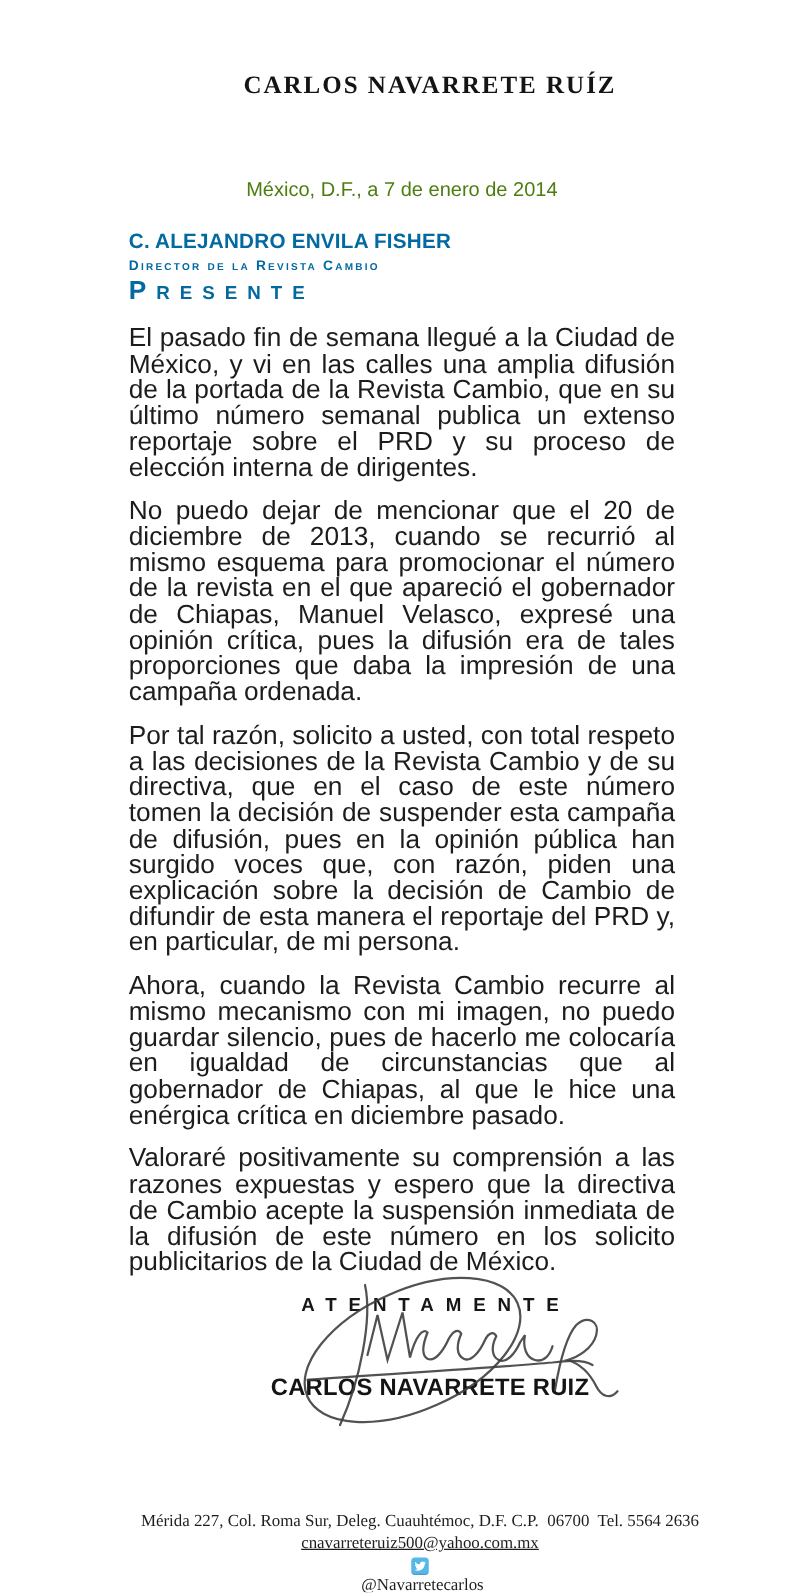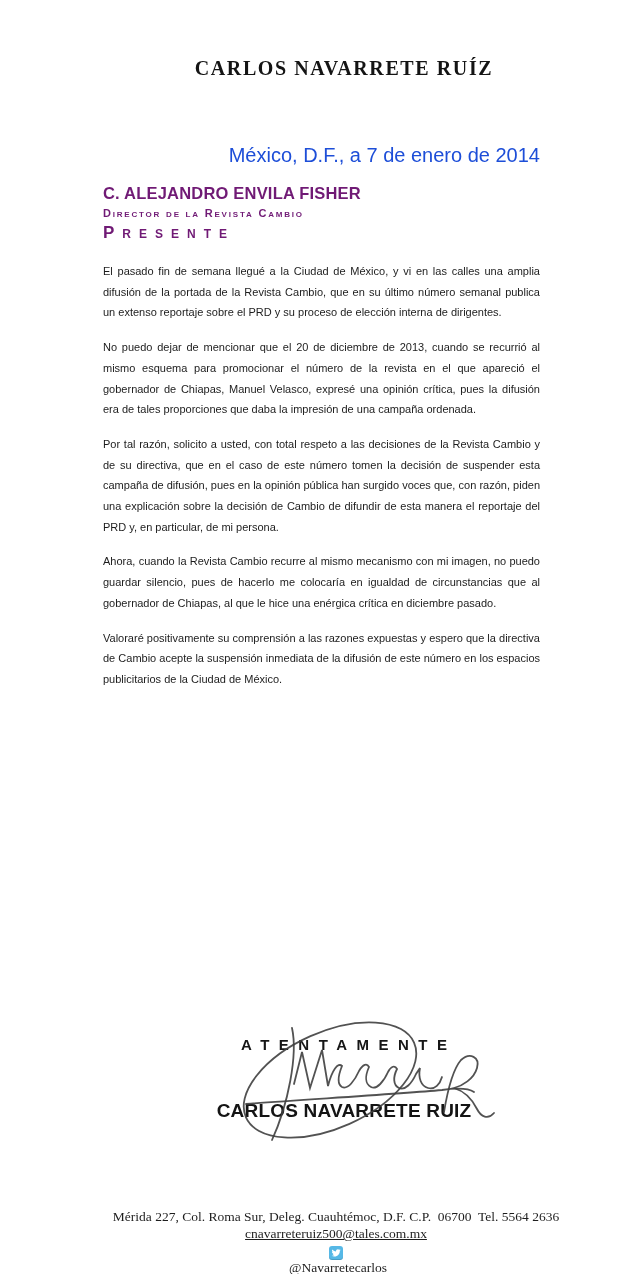--- a/index.html
+++ b/index.html
@@ -10,32 +10,32 @@
     padding-left:48px;
   }
   
   .letterhead{
     position:absolute;top:57px;left:0;right:0;text-align:center;
     font-family:"Liberation Serif",serif;font-weight:bold;font-size:20px;
     letter-spacing:1.6px;color:#141414;
   }
   
   .date-line{
-    position:absolute;top:144px;left:103px;width:437px;text-align:right;
-    font-size:20px;color:#1d4ed8;
+    position:absolute;top:144px;left:103px;width:437px;text-align:center;
+    font-size:16px;color:#4d7c0f;
   }
   
-  .recipient{position:absolute;top:184px;left:103px;line-height:19.5px;color:#701a75;}
+  .recipient{position:absolute;top:184px;left:103px;line-height:19.5px;color:#0369a1;}
   .recipient-name{font-weight:bold;font-size:16.5px;letter-spacing:0.2px;}
   .recipient-role{font-weight:bold;font-size:11px;font-variant:small-caps;letter-spacing:1.8px;}
-  .recipient-salutation{font-weight:bold;font-size:17px;font-variant:small-caps;letter-spacing:8px;}
+  .recipient-salutation{font-weight:bold;font-size:21px;font-variant:small-caps;letter-spacing:8px;}
   
   .letter-body{
     position:absolute;top:261px;left:103px;width:437px;
-    font-size:11px;line-height:20.7px;text-align:justify;color:#1c1c1c;
+    font-size:21px;line-height:20.7px;text-align:justify;color:#1c1c1c;
   }
   .letter-body p{margin:0 0 14px 0;}
   
   .valediction{
     position:absolute;top:1036px;left:0;right:0;text-align:center;
     font-weight:bold;font-size:15px;letter-spacing:9.5px;text-indent:9.5px;color:#161616;
   }
   .signatory{
     position:absolute;top:1100px;left:0;right:0;text-align:center;
     font-weight:bold;font-size:19px;letter-spacing:0.2px;color:#141414;
@@ -82,21 +82,21 @@
     <div class="recipient-name">C. ALEJANDRO ENVILA FISHER</div>
     <div class="recipient-role">Director de la Revista Cambio</div>
     <div class="recipient-salutation">Presente</div>
   </div>
 
   <div class="letter-body">
     <p>El pasado fin de semana llegué a la Ciudad de México, y vi en las calles una amplia difusión de la portada de la Revista Cambio, que en su último número semanal publica un extenso reportaje sobre el PRD y su proceso de elección interna de dirigentes.</p>
     <p>No puedo dejar de mencionar que el 20 de diciembre de 2013, cuando se recurrió al mismo esquema para promocionar el número de la revista en el que apareció el gobernador de Chiapas, Manuel Velasco, expresé una opinión crítica, pues la difusión era de tales proporciones que daba la impresión de una campaña ordenada.</p>
     <p>Por tal razón, solicito a usted, con total respeto a las decisiones de la Revista Cambio y de su directiva, que en el caso de este número tomen la decisión de suspender esta campaña de difusión, pues en la opinión pública han surgido voces que, con razón, piden una explicación sobre la decisión de Cambio de difundir de esta manera el reportaje del PRD y, en particular, de mi persona.</p>
     <p>Ahora, cuando la Revista Cambio recurre al mismo mecanismo con mi imagen, no puedo guardar silencio, pues de hacerlo me colocaría en igualdad de circunstancias que al gobernador de Chiapas, al que le hice una enérgica crítica en diciembre pasado.</p>
-    <p>Valoraré positivamente su comprensión a las razones expuestas y espero que la directiva de Cambio acepte la suspensión inmediata de la difusión de este número en los espacios publicitarios de la Ciudad de México.</p>
+    <p>Valoraré positivamente su comprensión a las razones expuestas y espero que la directiva de Cambio acepte la suspensión inmediata de la difusión de este número en los solicito publicitarios de la Ciudad de México.</p>
   </div>
 
   <div class="valediction">ATENTAMENTE</div>
 
   <div class="signatory">CARLOS NAVARRETE RUIZ</div>
 
   <svg class="signature-svg" width="272" height="158" viewBox="0 0 272 158" xmlns="http://www.w3.org/2000/svg">
     <ellipse cx="102" cy="80" rx="92" ry="48" transform="rotate(-24 102 80)"></ellipse>
     <path d="M64,28 C70,55 60,105 44,140"></path>
     <path d="M66,84 L74,52 L82,88 L94,50 L100,86
@@ -108,21 +108,21 @@
              C190,78 193,86 200,88 C207,90 212,84 214,77"></path>
     <path d="M18,104 C70,100 170,94 214,90 C228,88 240,88 246,92"></path>
     <path d="M216,112 C220,88 226,68 233,60 C242,52 252,57 249,68
              C246,79 234,86 226,88 C236,91 244,99 249,109
              C253,117 260,120 266,113"></path>
   </svg>
 
   <div class="footer">
     <div class="footer-address">Mérida 227, Col. Roma Sur, Deleg. Cuauhtémoc, D.F. C.P.  06700  Tel. 5564 2636</div>
     <div>
-      <span class="footer-email">cnavarreteruiz500@tales.com.mx</span>
+      <span class="footer-email">cnavarreteruiz500@yahoo.com.mx</span>
     </div>
     <div class="footer-social">
       <span class="icon-twitter">
         <svg width="10" height="10" viewBox="0 0 24 24" xmlns="http://www.w3.org/2000/svg">
           <path fill="#ffffff" d="M23.4 4.8c-.8.4-1.7.6-2.6.8.9-.6 1.6-1.5 2-2.5-.9.5-1.9.9-2.9 1.1-.9-.9-2.1-1.4-3.4-1.4-2.5 0-4.5 2-4.5 4.5 0 .4 0 .7.1 1-3.7-.2-7-2-9.2-4.7-.4.7-.6 1.5-.6 2.3 0 1.6.8 2.9 2 3.7-.7 0-1.4-.2-2-.5v.1c0 2.2 1.5 4 3.6 4.4-.4.1-.8.2-1.2.2-.3 0-.6 0-.8-.1.6 1.8 2.2 3.1 4.2 3.1-1.5 1.2-3.5 1.9-5.6 1.9-.4 0-.7 0-1.1-.1 2 1.3 4.4 2 6.9 2 8.3 0 12.8-6.9 12.8-12.8v-.6c.9-.6 1.6-1.4 2.3-2.3z"></path>
         </svg>
       </span>
       <span class="social-label">@Navarretecarlos</span>
 
       <span class="icon-twitter gap-lg">

